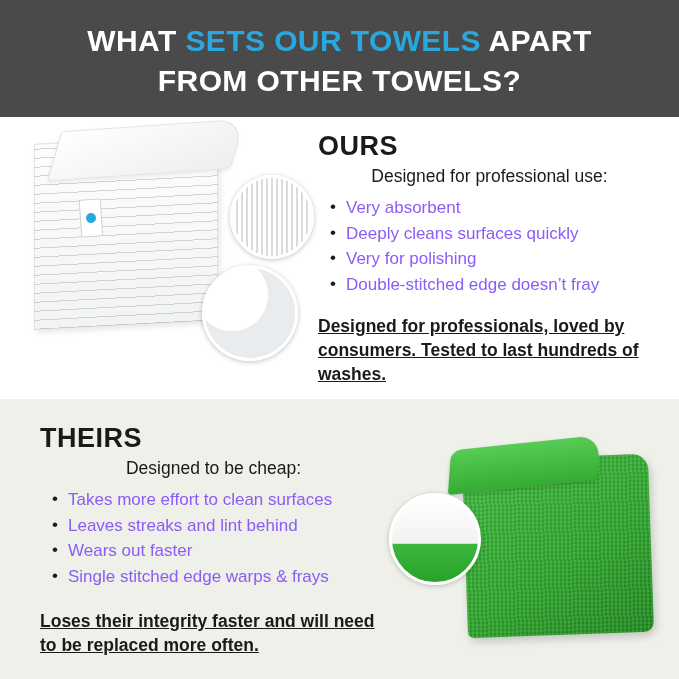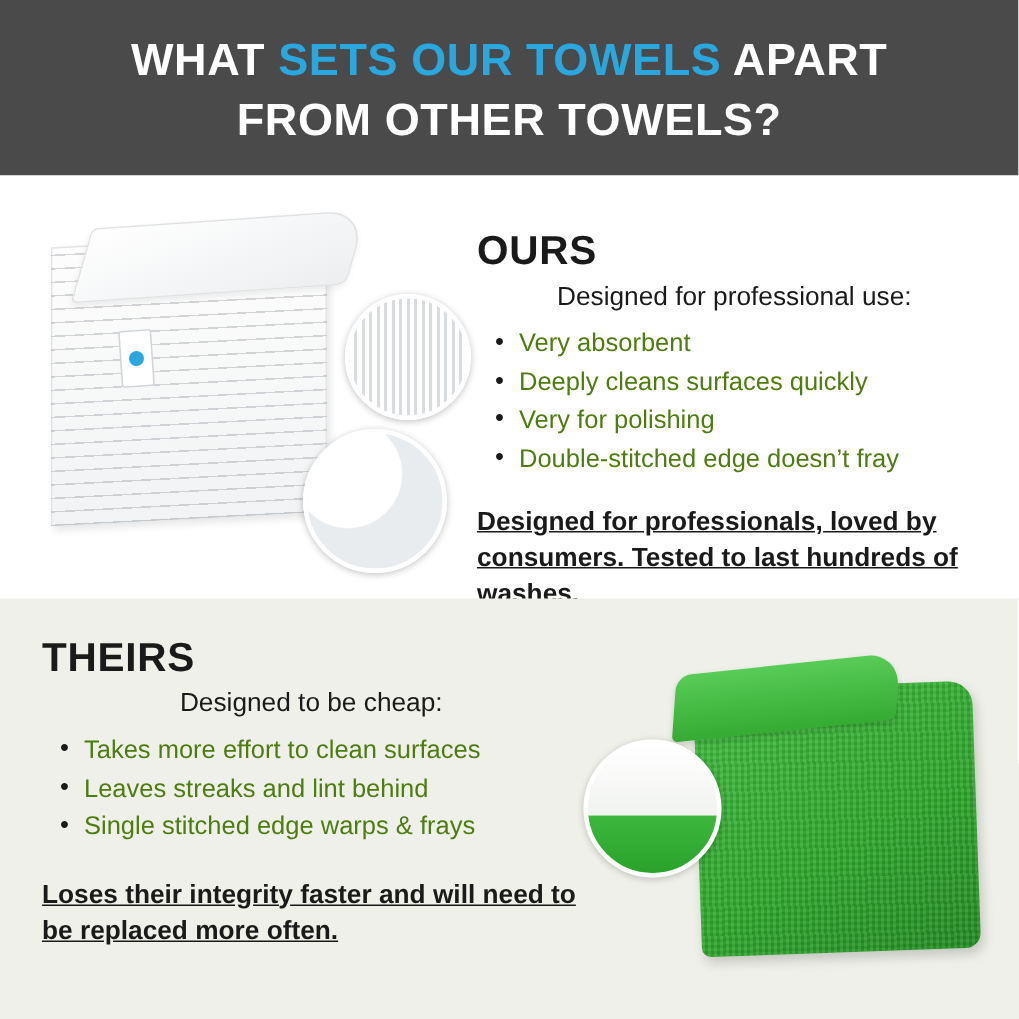--- a/index.html
+++ b/index.html
@@ -37,21 +37,21 @@
   }
   .header-line .hl {
     color: #29a8e0;
   }
 
   
   .ours {
     background: #ffffff;
     height: 282px;
     display: flex;
-    padding: 21px 0 0 0;
+    padding: 0 0 0 0;
     position: relative;
   }
   .ours-image {
     width: 318px;
     min-width: 318px;
     position: relative;
   }
   .ours-text {
     flex: 1;
     padding-right: 18px;
@@ -70,21 +70,21 @@
     margin-top: 3px;
     line-height: 24px;
     text-align: center;
   }
   ul.bullets {
     list-style: none;
     margin-top: 7px;
   }
   ul.bullets li {
     font-size: 17px;
-    color: #4d7c0f;
+    color: #8b5cf6;
     line-height: 25.5px;
     padding-left: 28px;
     position: relative;
   }
   ul.bullets li::before {
     content: "•";
     position: absolute;
     left: 12px;
     top: -1px;
     font-size: 17px;
@@ -102,21 +102,21 @@
   
   .theirs {
     background: #eef0e9;
     flex: 1;
     display: flex;
     position: relative;
     padding-top: 20px;
   }
   .theirs-text {
     flex: 1;
-    padding-left: 28px;
+    padding-left: 40px;
     padding-top: 4px;
   }
   .theirs-image {
     width: 292px;
     min-width: 292px;
     position: relative;
   }
   .theirs .sec-foot { margin-top: 20px; }
 
   
@@ -277,20 +277,21 @@
     </div>
   </div>
 
   <div class="theirs">
     <div class="theirs-text">
       <div class="sec-title">THEIRS</div>
       <div class="sec-sub">Designed to be cheap:</div>
       <ul class="bullets">
         <li>Takes more effort to clean surfaces</li>
         <li>Leaves streaks and lint behind</li>
+        <li>Wears out faster</li>
         <li>Single stitched edge warps &amp; frays</li>
       </ul>
       <div class="sec-foot">Loses their integrity faster and will need to be replaced more often.</div>
     </div>
     <div class="theirs-image">
       <div class="green-towel"></div>
       <div class="green-fold"></div>
       <div class="green-zoom"></div>
     </div>
   </div>

